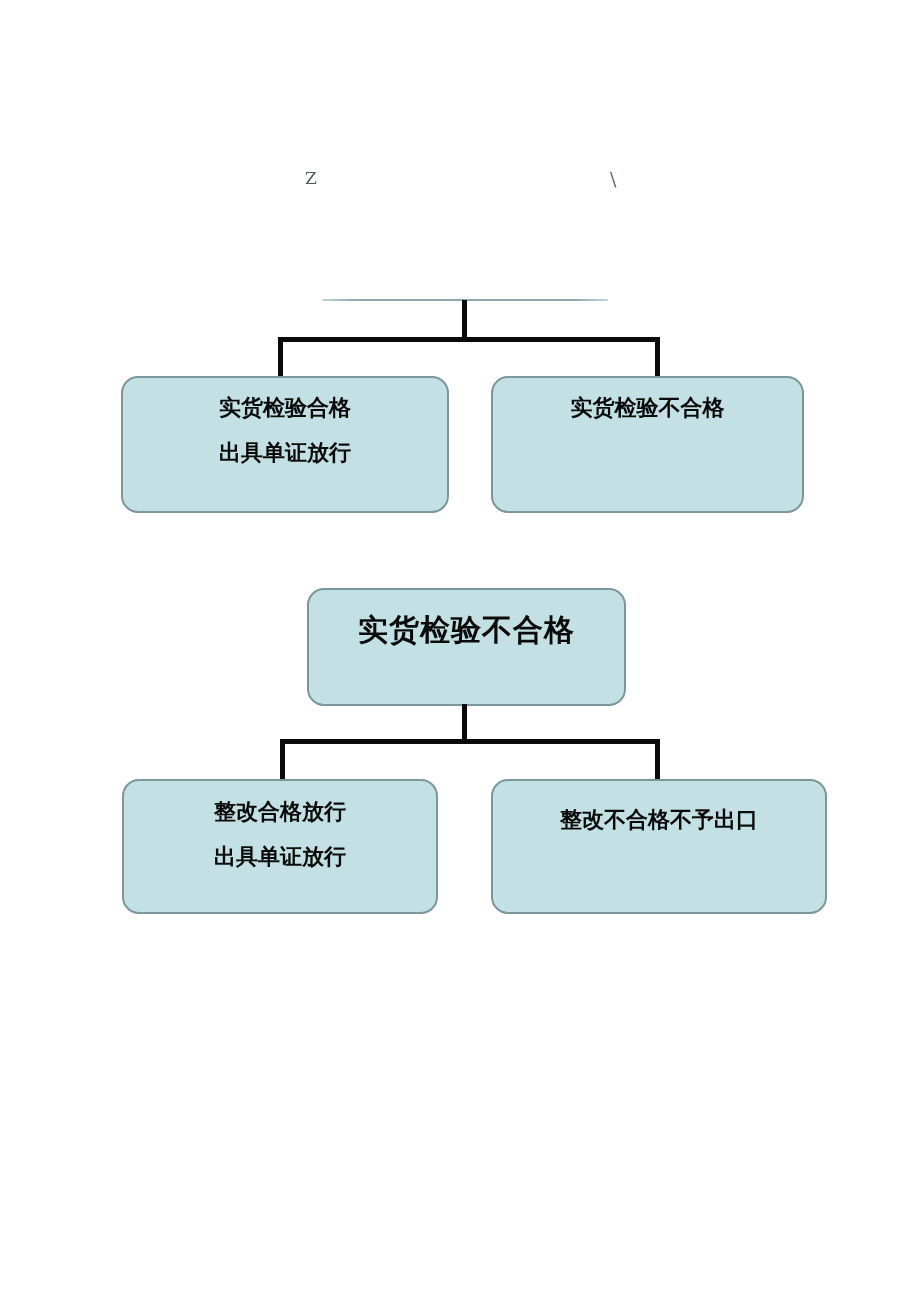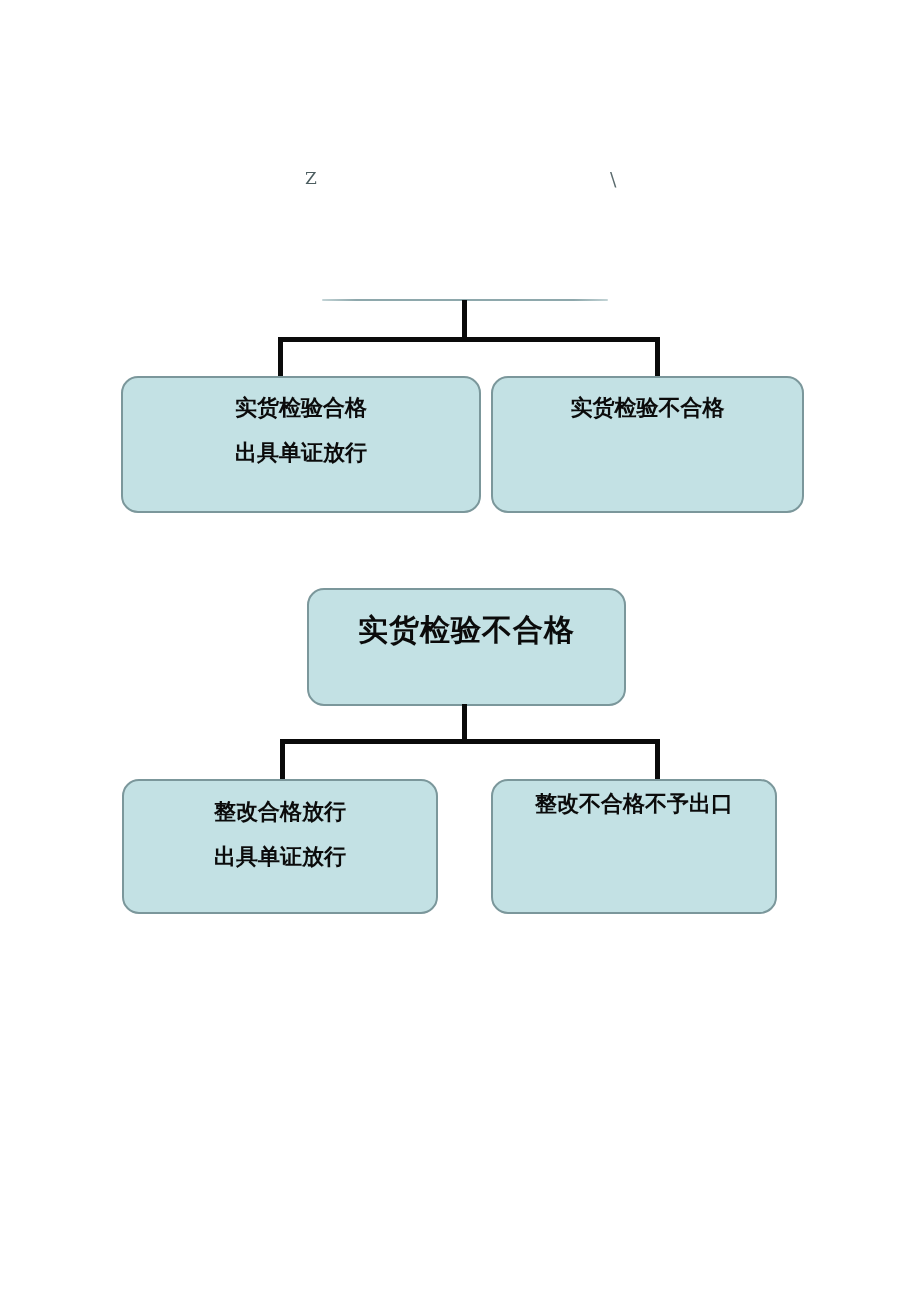--- a/index.html
+++ b/index.html
@@ -59,30 +59,30 @@
     text-align: center;
     display: flex;
     flex-direction: column;
     align-items: center;
   }
   .node .line {
     font-weight: 700;
     color: #0b0b0b;
     white-space: nowrap;
   }
-  .d1-left  { left: 121px; top: 376px; width: 360px; height: 137px; padding-top: 16px; }
+  .d1-left  { left: 121px; top: 376px; width: 328px; height: 137px; padding-top: 16px; }
   .d1-right { left: 491px; top: 376px; width: 313px; height: 137px; padding-top: 16px; }
   .d1-left .line, .d1-right .line { font-size: 22px; line-height: 27px; }
   .d1-left .line + .line { margin-top: 18px; }
 
   .d2-root  { left: 307px; top: 588px; width: 319px; height: 118px; padding-top: 22px; }
   .d2-root .line { font-size: 30px; line-height: 36px; letter-spacing: 1px; }
 
   .d2-left  { left: 122px; top: 779px; width: 316px; height: 135px; padding-top: 17px; }
-  .d2-right { left: 491px; top: 779px; width: 286px; height: 135px; padding-top: 9px; }
+  .d2-right { left: 491px; top: 779px; width: 336px; height: 135px; padding-top: 25px; }
   .d2-left .line, .d2-right .line { font-size: 22px; line-height: 27px; }
   .d2-left .line + .line { margin-top: 18px; }
 </style>
 </head>
 <body>
 
 <div class="page">
 
   <span class="stray z">Z</span>
   <span class="stray bs">\</span>

